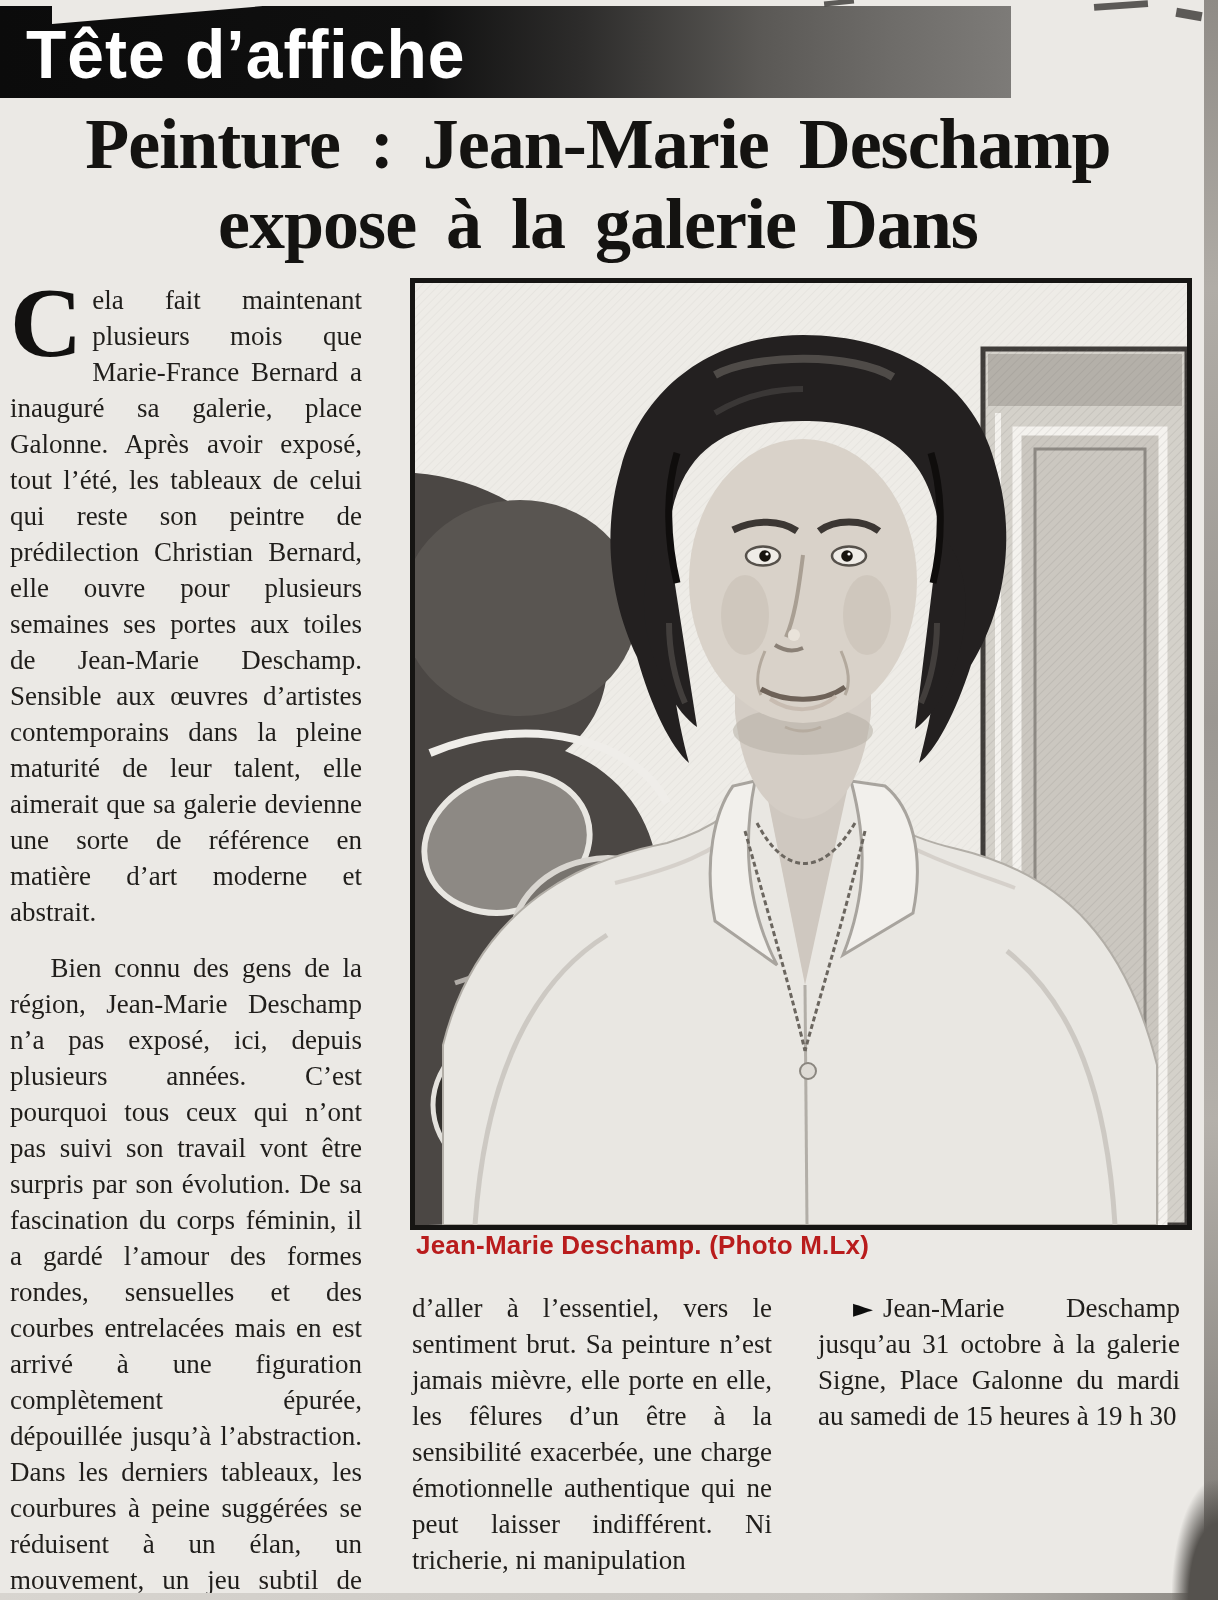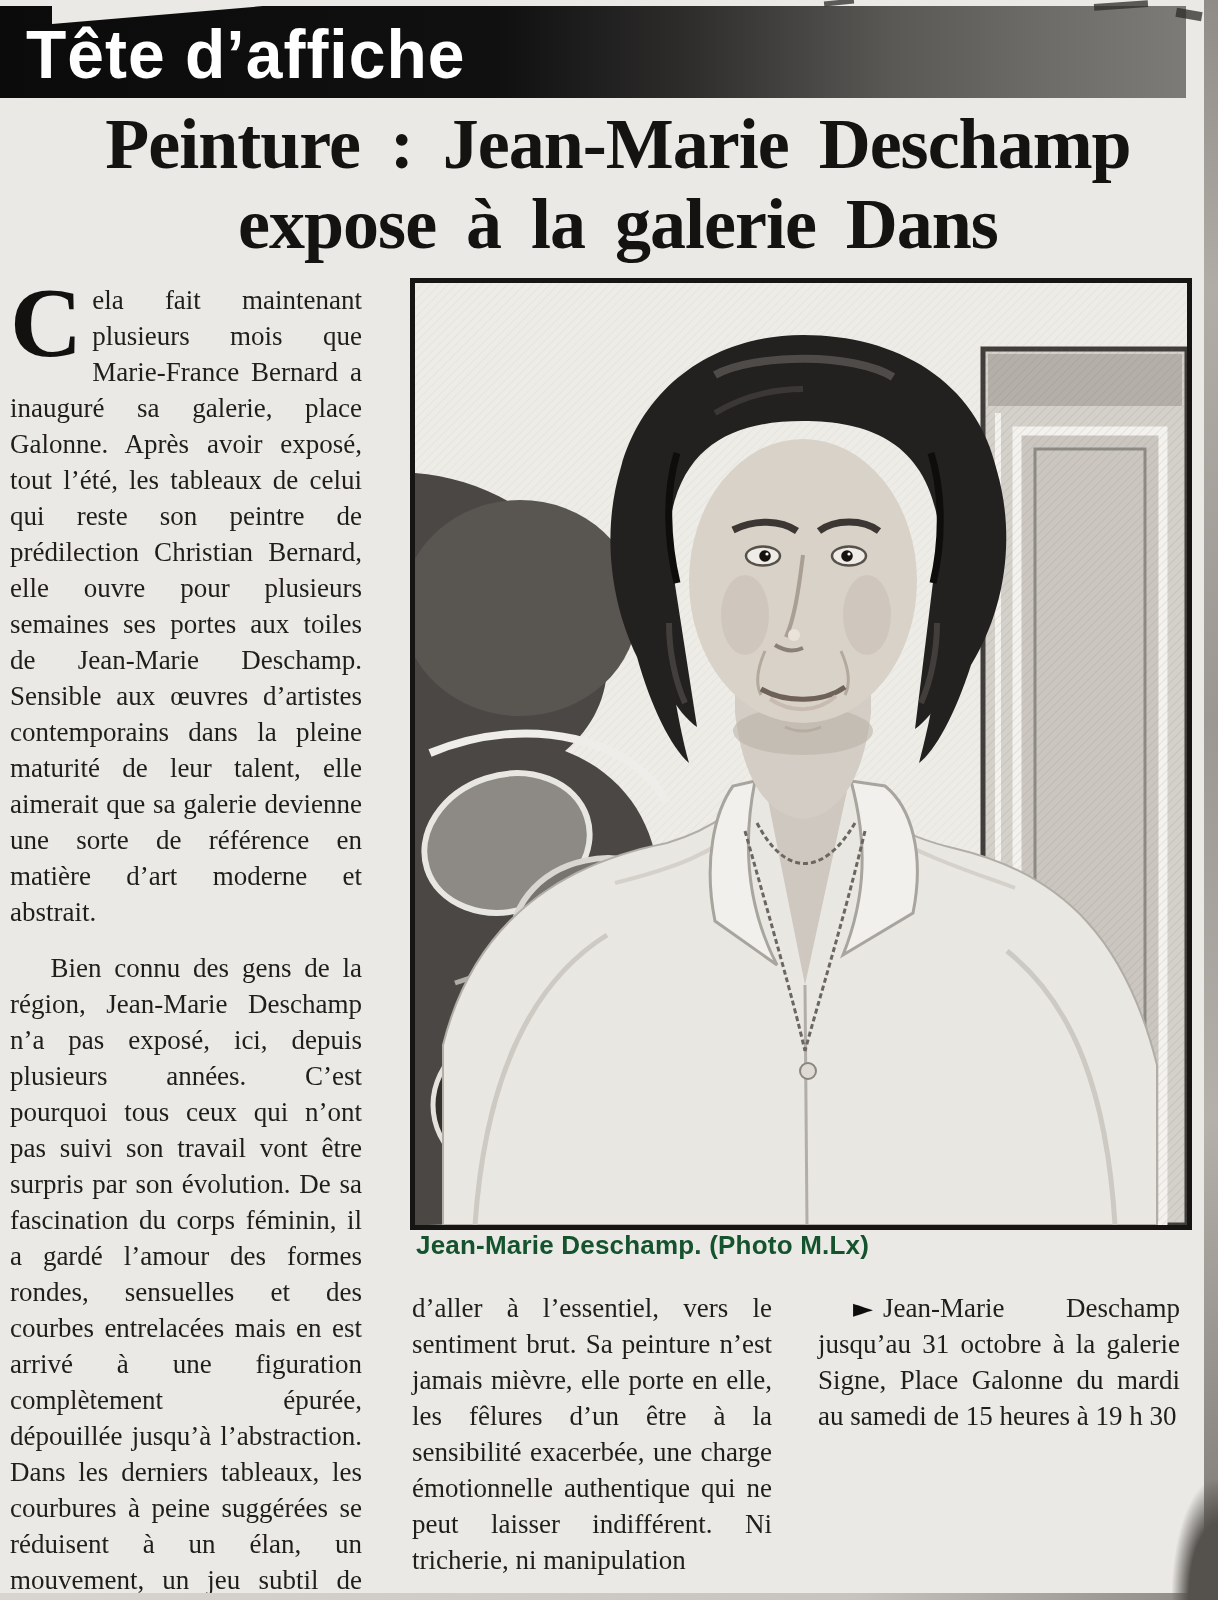--- a/index.html
+++ b/index.html
@@ -4,40 +4,40 @@
 <style>
   html,body{margin:0;padding:0;}
   body{
     width:1218px;height:1600px;position:relative;overflow:hidden;
     background:#ebe9e5;
     font-family:"Liberation Serif", serif;
     color:#1b1a18;
   }
   
   .banner{
-    position:absolute;left:0;top:6px;width:1186px;height:92px;
+    position:absolute;left:0;top:6px;width:1011px;height:92px;
     background:linear-gradient(90deg,#0b0b0b 0%,#101010 42%,#2e2d2c 58%,#5a5855 75%,#6e6c69 88%,#7d7b78 100%);
   }
   .banner-notch{
     position:absolute;left:52px;top:0;width:282px;height:24px;
     background:#ebe9e5;
     clip-path:polygon(0 0,100% 0,0 100%);
   }
   .banner-title{
     position:absolute;left:26px;top:8px;
     font-family:"Liberation Sans", sans-serif;
     font-weight:bold;font-size:66px;line-height:78px;color:#ffffff;
     letter-spacing:1px;transform:scaleY(1.04);transform-origin:left top;
     white-space:nowrap;
   }
   
   .headline{
     position:absolute;left:0;top:104px;width:1196px;text-align:center;
     font-weight:bold;font-size:72px;line-height:80px;color:#141311;
-    word-spacing:.18em;letter-spacing:-1px;margin-left:20px;
+    word-spacing:.18em;letter-spacing:-1px;
   }
   
   .col{
     position:absolute;
     font-size:27px;line-height:36px;text-align:justify;color:#201e1b;
   }
   .col p{margin:0;}
   .col1{left:10px;top:282px;width:352px;}
   .col1 .p2{margin-top:20px;text-indent:1.5em;}
   .col2{left:412px;top:1290px;width:360px;}
@@ -53,21 +53,21 @@
   }
   
   .photo{
     position:absolute;left:410px;top:278px;width:772px;height:942px;
     border:5px solid #161513;background:#efede8;
   }
   .photo svg{display:block;width:100%;height:100%;}
   .caption{
     position:absolute;left:416px;top:1230px;width:770px;
     font-family:"Liberation Sans", sans-serif;
-    font-weight:bold;font-size:26px;color:#14532d;letter-spacing:.2px;
+    font-weight:bold;font-size:26px;color:#b91c1c;letter-spacing:.2px;
   }
   
   .edge-right{
     position:absolute;right:0;top:0;width:14px;height:1600px;
     background:linear-gradient(180deg,#8f8b86 0%,#b0aca6 18%,#9b9792 45%,#b4b0aa 70%,#8a8681 92%,#6f6c68 100%);
   }
   .edge-bottom{
     position:absolute;left:0;bottom:0;width:1218px;height:7px;
     background:linear-gradient(90deg,#d8d5d0 0%,#c7c4bf 70%,#8b8883 100%);
   }

